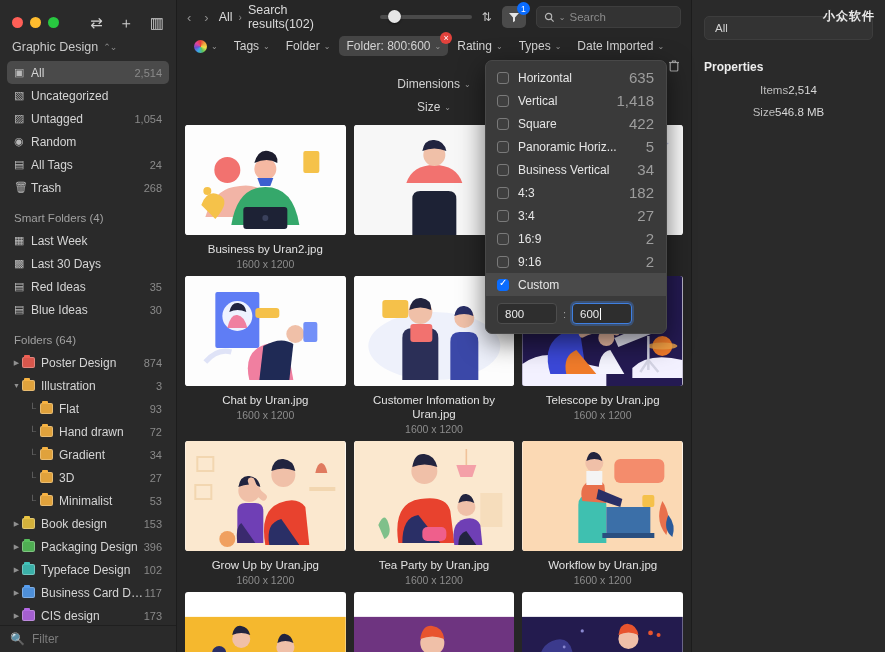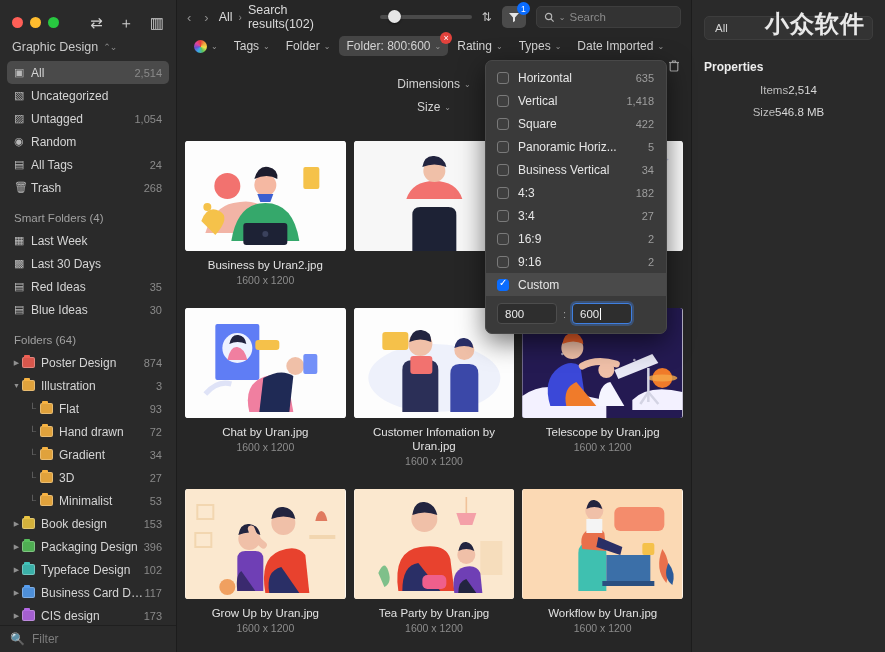--- a/index.html
+++ b/index.html
@@ -84,51 +84,51 @@
   .chip .cv { font-size:8px; color:#9a9a9a; }
   .chip.active { background:#454545; position:relative; }
   .chip .xbadge{ position:absolute; right:-4px; top:-4px; width:12px;height:12px;border-radius:50%;background:#e2423c;
      color:#fff; font-size:9px; display:flex;align-items:center;justify-content:center; line-height:1;}
   .colorwheel{ width:13px;height:13px;border-radius:50%;
      background:conic-gradient(#e8403a,#f0a33c,#f2e04a,#59c45c,#3aa9e8,#6a4fd0,#e0439d,#e8403a);}
   .right-tools { margin-left:auto; display:flex; gap:14px; color:#a6a6a6; }
 
   .grid-wrap{ flex:1; overflow:hidden; padding:8px 8px 0 8px;}
   .grid{ display:grid; grid-template-columns:repeat(3,1fr); column-gap:8px; row-gap:6px;}
-  .cell{ display:flex; flex-direction:column; align-items:center;margin-top:16px; }
+  .cell{ display:flex; flex-direction:column; align-items:center; }
   .thumb{ width:100%; height:110px; border-radius:3px; overflow:hidden; background:#fff; position:relative;}
   .thumb svg{ display:block; width:100%; height:100%;}
   .cap{ margin-top:7px; font-size:11.5px; color:#e2e2e2; text-align:center; line-height:14px; padding:0 4px;}
   .dim{ margin-top:2px; font-size:10.5px; color:#8c8c8c; text-align:center;}
 
   
   .rpanel{ width:194px; background:#2a2a2a; border-left:1px solid #1c1c1c; padding:0 12px; position:relative;}
   .rp-tab{ margin-top:16px; height:24px; background:#333; border:1px solid #3d3d3d; border-radius:5px;
      display:flex; align-items:center; padding:0 10px; font-size:11.5px; color:#d0d0d0;}
-  .wm{ position:absolute; right:20px; top:8px; font-size:24px; color:#e9e9e9; font-weight:bold;
+  .wm{ position:absolute; right:10px; top:8px; font-size:12px; color:#e9e9e9; font-weight:bold;
      font-family:"DejaVu Sans", sans-serif; letter-spacing:1px;}
   .rp-hd{ margin-top:20px; font-size:12px; font-weight:bold; color:#ededed;}
   .rp-row{ display:flex; justify-content:center; margin-top:10px; font-size:11.5px; color:#bdbdbd;}
   .rp-row .v{ color:#d9d9d9;}
 
   
   .dropdown{
     position:absolute; left:308px; top:60px; width:182px; background:#3a3a3a;
     border:1px solid #484848; border-radius:7px; box-shadow:0 8px 26px rgba(0,0,0,.55);
     padding:5px 0 0 0; z-index:40;
   }
   .dd-item{ display:flex; align-items:center; height:23px; padding:0 12px 0 11px; font-size:12px; color:#e6e6e6;}
   .dd-item .cb{
     width:12px;height:12px;border:1px solid #7a7a7a;border-radius:3px;margin-right:9px;flex:0 0 auto;background:#3f3f3f;
   }
   .dd-item.on{ background:#4a4a4a;}
   .dd-item.on .cb{ background:#0a6cff; border-color:#0a6cff; position:relative;}
   .dd-item.on .cb::after{content:"✓"; position:absolute; left:1px; top:-3px; font-size:10px; color:#fff;}
   .dd-item .lbl{ flex:1; white-space:nowrap; overflow:hidden; text-overflow:ellipsis;}
-  .dd-item .cnt{ color:#9d9d9d; font-size:11px;}
+  .dd-item .cnt{ color:#9d9d9d; font-size:15px;}
   .dd-inputs{ display:flex; align-items:center; gap:6px; padding:7px 11px 9px 11px;}
   .dd-inputs .inp{
     width:60px;height:21px;background:#2e2e2e;border:1px solid #4d4d4d;border-radius:4px;
     display:flex;align-items:center;padding:0 7px;font-size:11.5px;color:#e9e9e9;
   }
   .dd-inputs .inp.focus{ border-color:#3f7fe0; box-shadow:0 0 0 2px rgba(63,127,224,.35);}
   .dd-inputs .colon{ color:#9d9d9d; font-size:11px;}
   .caret-blink{ display:inline-block; width:1px; height:12px; background:#fff; margin-left:1px;}
 </style>
 </head>

